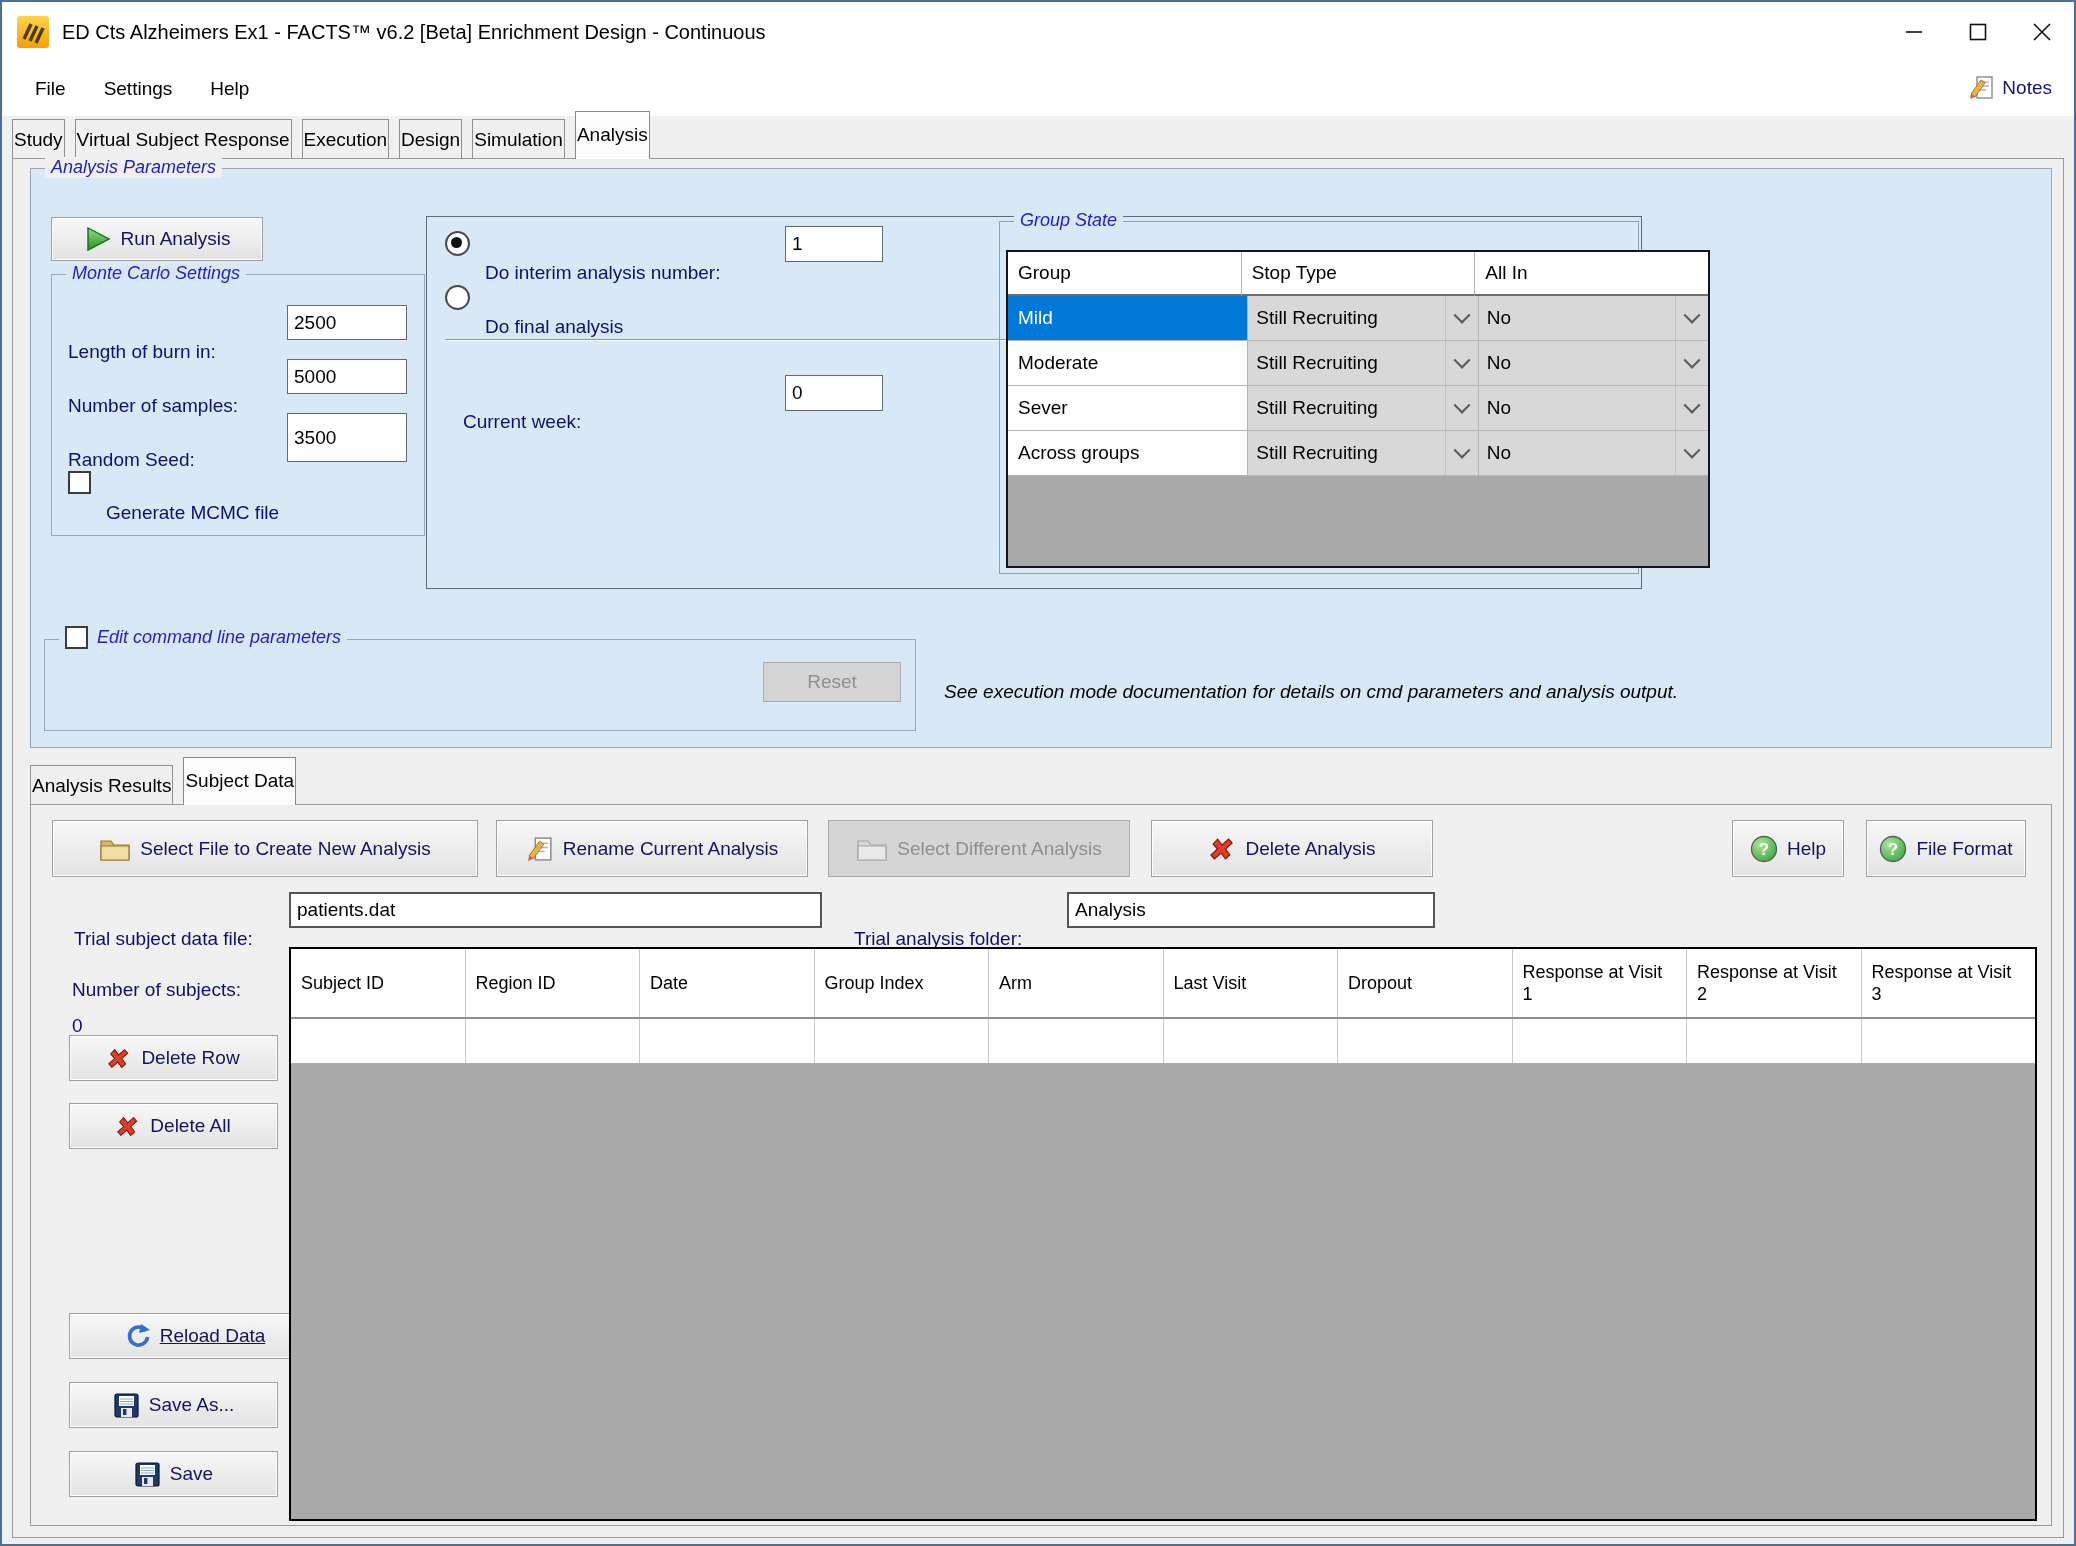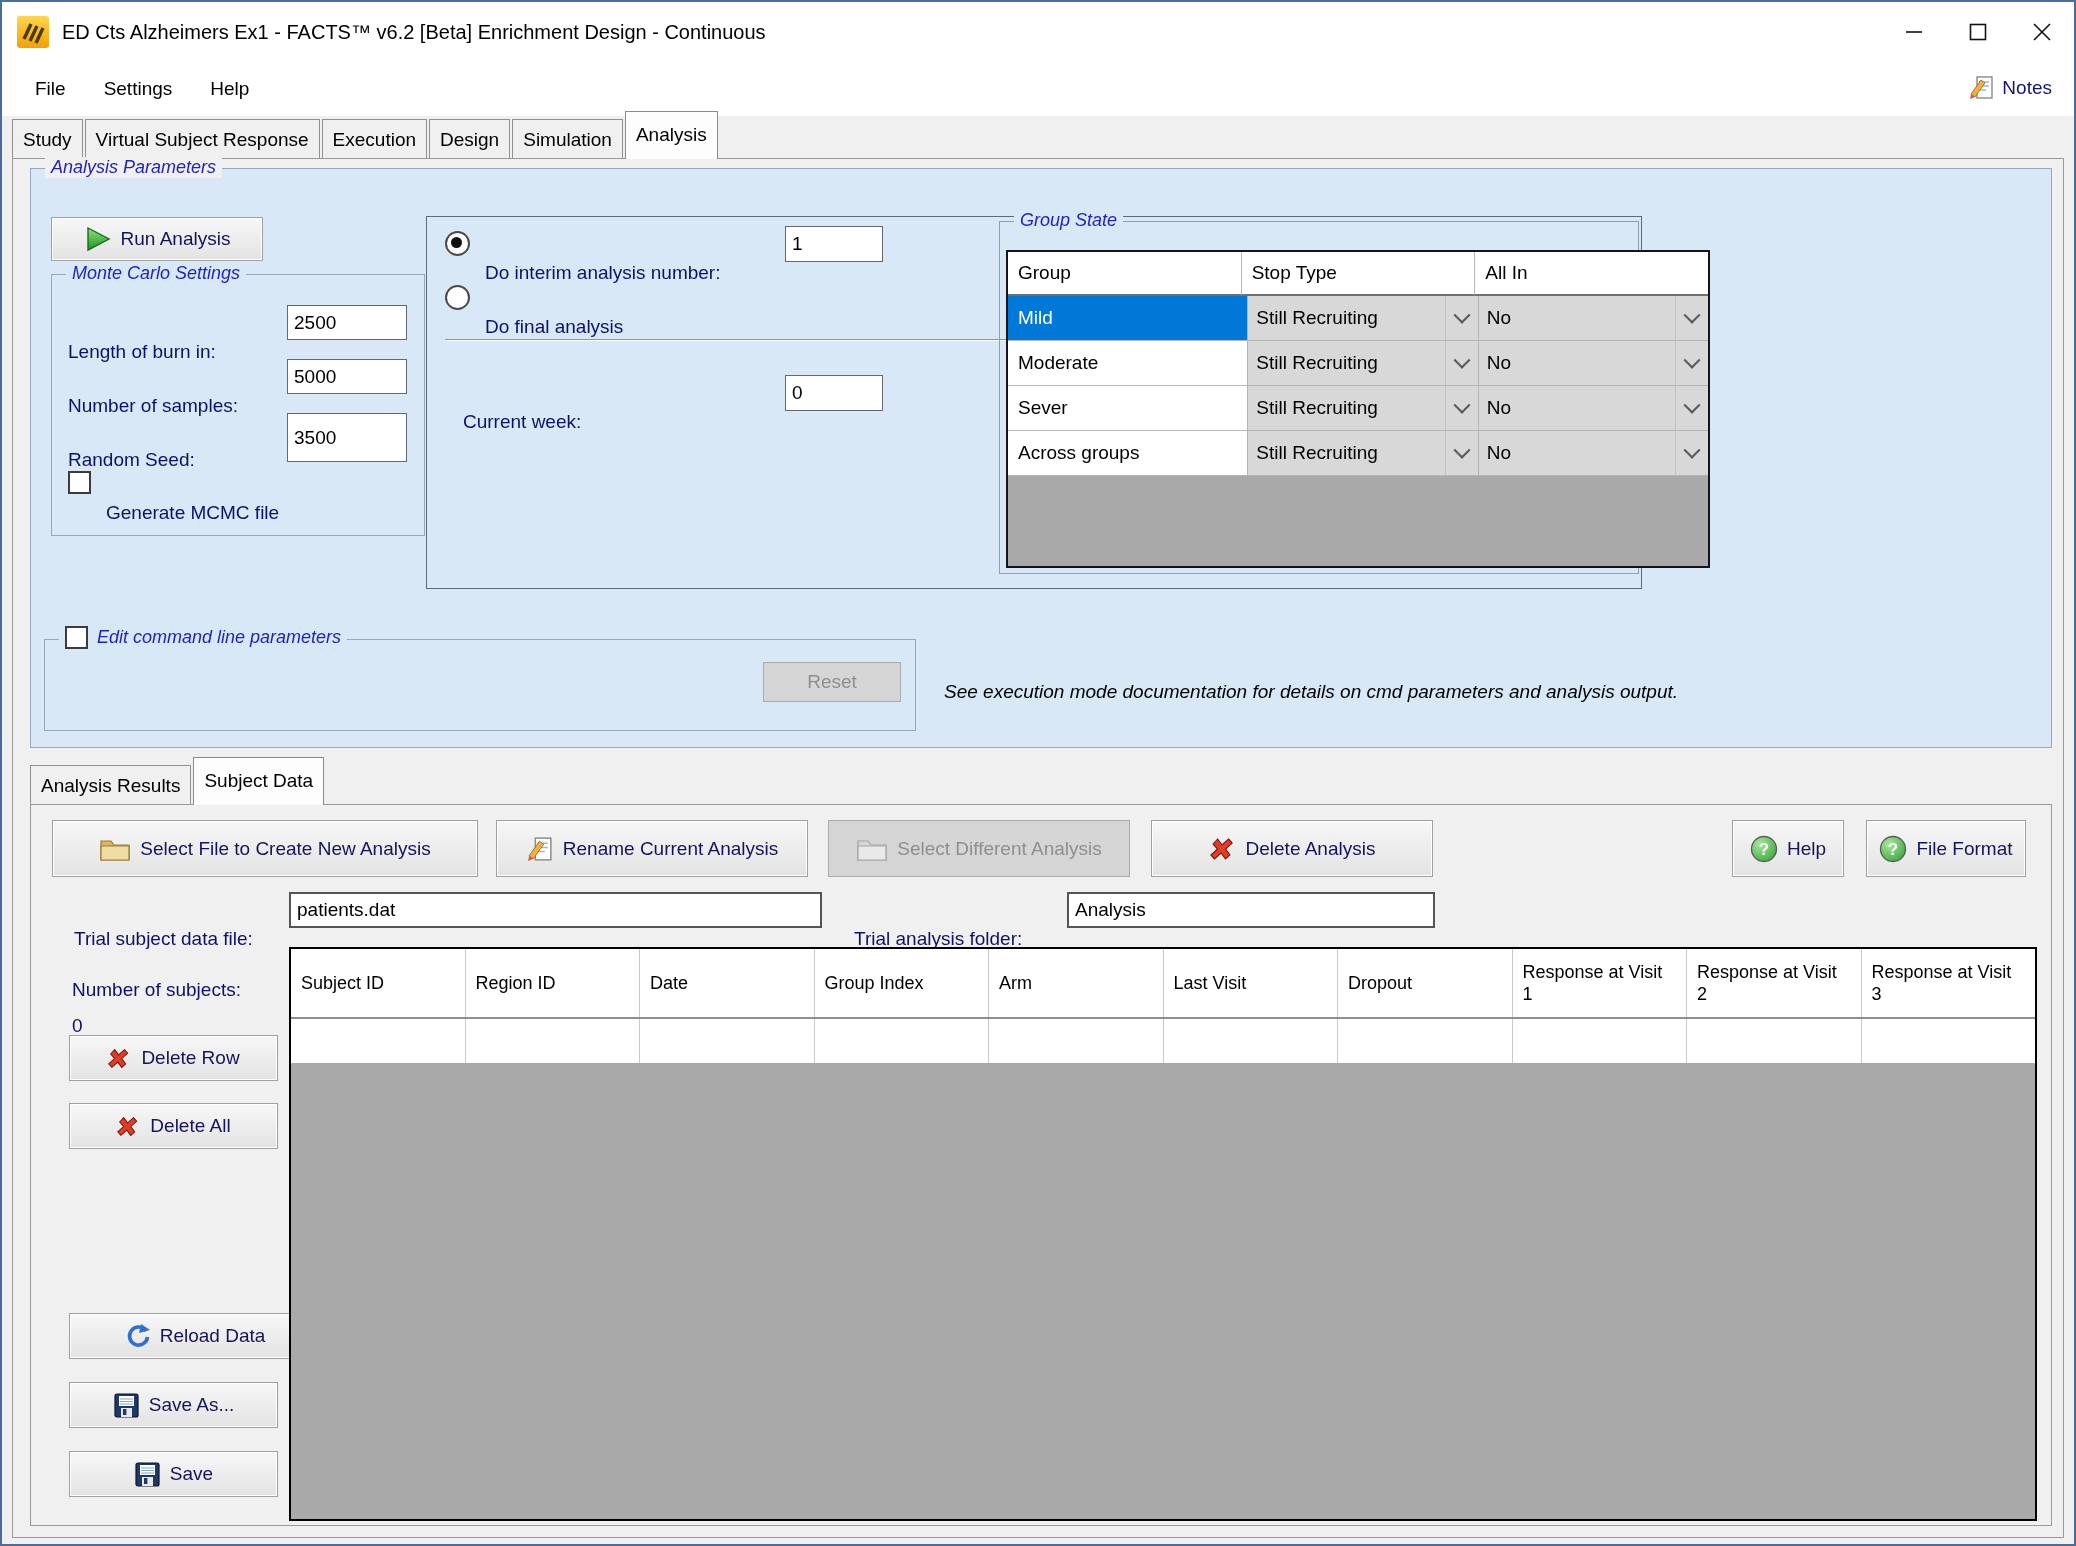--- a/index.html
+++ b/index.html
@@ -14,22 +14,22 @@
   .win-controls{margin-left:auto;display:flex;height:100%;}
   .win-btn{width:64px;height:100%;display:flex;align-items:center;justify-content:center;cursor:default;}
   
   .menubar{position:absolute;top:60px;left:0;right:0;height:54px;background:#fff;
     display:flex;align-items:center;padding-left:14px;box-sizing:border-box;}
   .menu-item{font-size:19px;padding:8px 19px;}
   .notes-btn{position:absolute;right:16px;top:8px;display:flex;align-items:center;gap:7px;
     font-size:19px;color:#14147a;padding:4px 6px;}
   
   .tabstrip{position:absolute;display:flex;align-items:flex-end;}
-  .tab{font-size:19px;padding:6px 10px;background:#f0f0f0;border:1px solid #919191;
-    border-bottom:none;margin-right:2px;height:27px;line-height:27px;white-space:nowrap;}
+  .tab{font-size:19px;padding:6px 1px;background:#f0f0f0;border:1px solid #919191;
+    border-bottom:none;margin-right:10px;height:27px;line-height:27px;white-space:nowrap;}
   .tab.active{background:#fdfdfd;height:35px;line-height:33px;position:relative;z-index:3;
     border-color:#8a8a8a;}
   .page{position:absolute;top:156px;left:10px;width:2052px;height:1380px;
     border:1px solid #9a9a9a;background:#f0f0f0;box-sizing:border-box;}
   
   .groupbox{position:absolute;border:1px solid #98a7b9;box-sizing:border-box;}
   .legend{position:absolute;top:-12px;left:14px;padding:0 6px;font-size:18px;
     color:#2323c3;white-space:nowrap;font-style:italic;}
   
   .btn{display:flex;align-items:center;justify-content:center;gap:9px;
@@ -361,21 +361,21 @@
         </svg>
         <span>Delete Row</span>
       </div>
       <div class="btn" style="position:absolute;left:38px;top:298px;width:209px;height:46px;">
         <svg width="25" height="25" viewBox="0 0 28 28">
           <path d="M5 9 L9 4 L14 10 L20 4 L24 8 L18 14 L23 20 L19 24 L14 18 L8 24 L4 20 L10 14 Z" fill="#e03c26" stroke="#7e1408" stroke-width="1.1" transform="skewX(-6)"></path>
         </svg>
         <span>Delete All</span>
       </div>
 
-      <div class="btn" style="position:absolute;left:38px;top:508px;width:252px;height:46px;">
+      <div class="btn" style="position:absolute;left:38px;top:508px;width:252px;height:46px;text-decoration:underline;">
         <svg width="26" height="26" viewBox="0 0 26 26">
           <path d="M21 8 A9 9 0 1 0 22.5 14" fill="none" stroke="#2f6fd0" stroke-width="3.6"></path>
           <polygon points="16,1 25,7 14,10" fill="#2f6fd0"></polygon>
         </svg>
         <span>Reload Data</span>
       </div>
       <div class="btn" style="position:absolute;left:38px;top:577px;width:209px;height:46px;">
         <svg width="27" height="27" viewBox="0 0 27 27">
           <rect x="2" y="2" width="23" height="23" rx="2" fill="#1d3a66" stroke="#0b1430" stroke-width="1.2"></rect>
           <rect x="6" y="4" width="15" height="10" fill="#fff"></rect>

